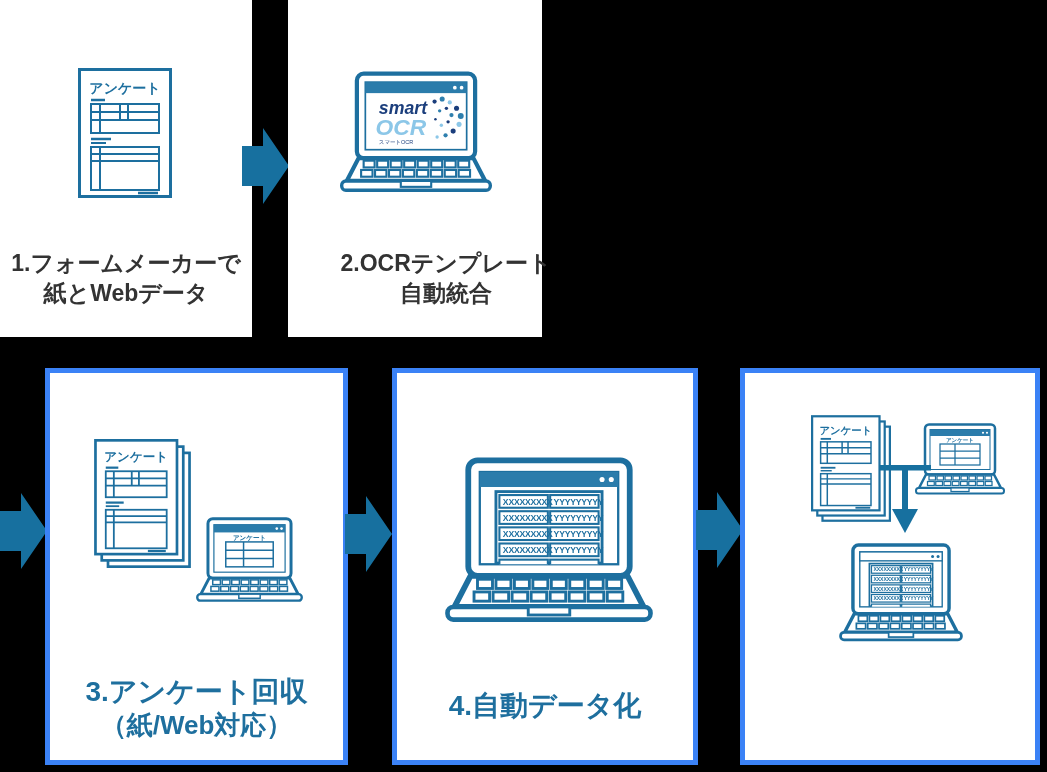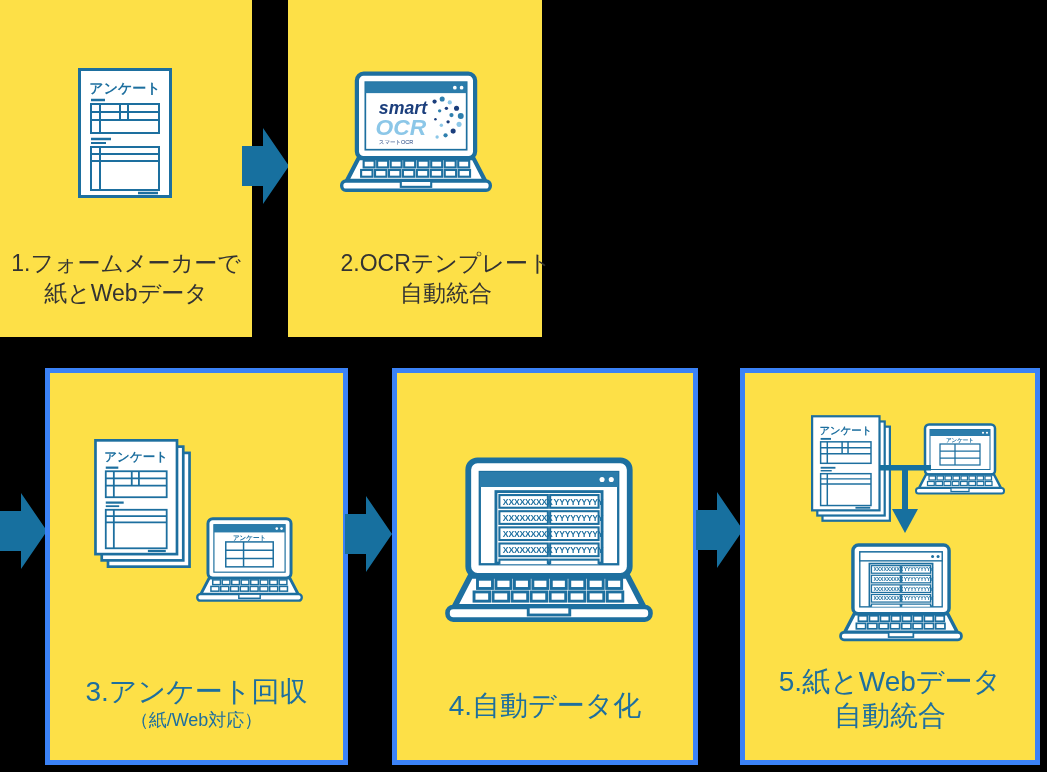--- a/index.html
+++ b/index.html
@@ -1,26 +1,26 @@
 <!DOCTYPE html>
 <html><head>
 <meta charset="utf-8">
 <style>
   html,body{margin:0;padding:0;background:#000;}
   .canvas{position:relative;width:1047px;height:772px;background:#000;overflow:hidden;
           font-family:"Liberation Sans","DejaVu Sans",sans-serif;}
-  .card{position:absolute;background:#fde047;box-sizing:border-box;}
+  .card{position:absolute;background:#ffffff;box-sizing:border-box;}
   .card.bordered{border:5px solid #3b82f6;}
   .abs{position:absolute;}
-  .label{position:absolute;left:0;width:100%;text-align:center;font-weight:normal;}
+  .label{position:absolute;left:0;width:100%;text-align:center;font-weight:bold;}
   .label .ln{display:block;}
   .label-dark{color:#333333;font-size:23px;line-height:1.32;}
   .label-blue{color:#1e6f9e;}
   .label-blue .big{font-size:28px;line-height:1.2;}
-  .label-blue .small{font-size:18px;line-height:1.3;}
+  .label-blue .small{font-size:26px;line-height:1.3;}
   svg{display:block;}
   .defs-holder{position:absolute;width:0;height:0;overflow:hidden;}
   text{font-family:"Liberation Sans","DejaVu Sans",sans-serif;}
 </style>
 </head>
 <body>
 
 <div class="canvas">
 
   <svg class="defs-holder" aria-hidden="true">
@@ -226,19 +226,15 @@
       <rect x="23" y="0" width="6" height="48" fill="#17709f"></rect>
       <polygon points="13,44 39,44 26,68" fill="#17709f"></polygon>
     </svg>
     <svg class="abs" style="left:94px;top:170px;" width="124" height="103" viewBox="0 0 180 150">
       <use href="#laptop-frame"></use>
       <rect x="30" y="13" width="120" height="13" fill="#ffffff" stroke="#1d6f9f" stroke-width="2"></rect>
       <circle cx="136" cy="19.5" r="2.2" fill="#1d6f9f"></circle>
       <circle cx="144" cy="19.5" r="2.2" fill="#1d6f9f"></circle>
       <use href="#data-screen"></use>
     </svg>
-    <div class="label label-blue" style="top:292px;">
-      <span class="ln big">5.紙とWebデータ</span>
-      <span class="ln big">自動統合</span>
-    </div>
   </div>
 
 </div>
 
 </body></html>

